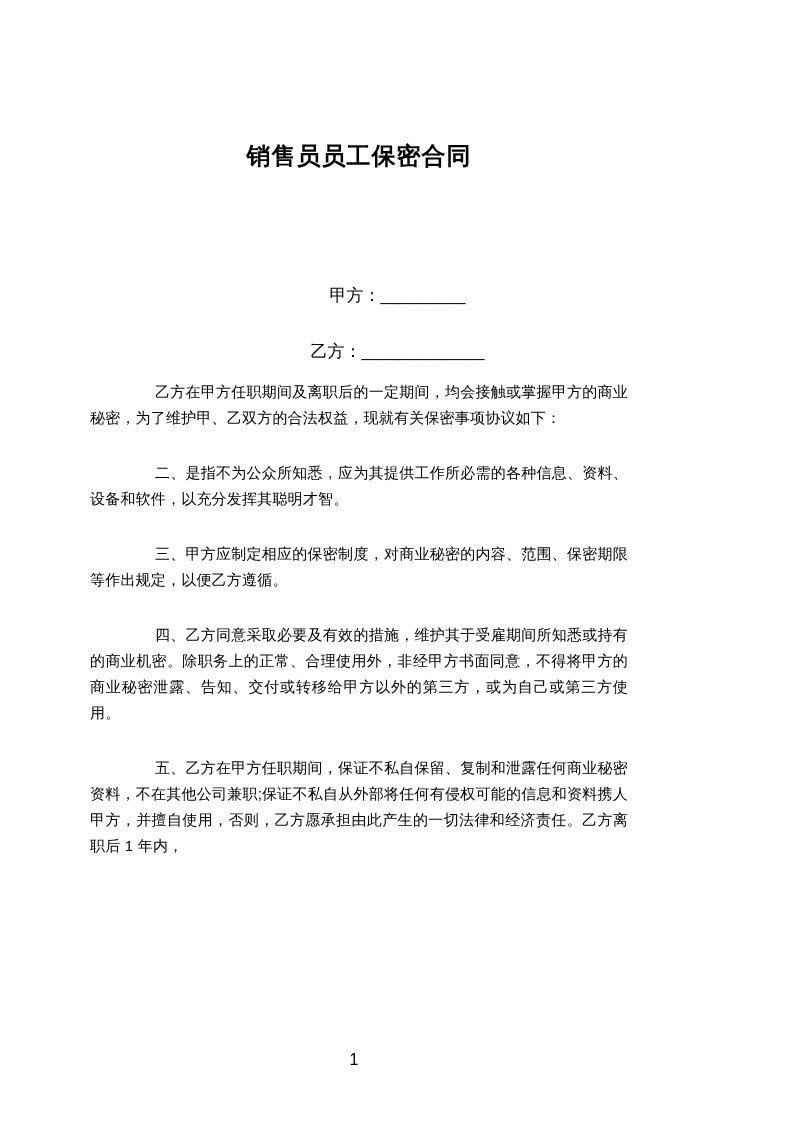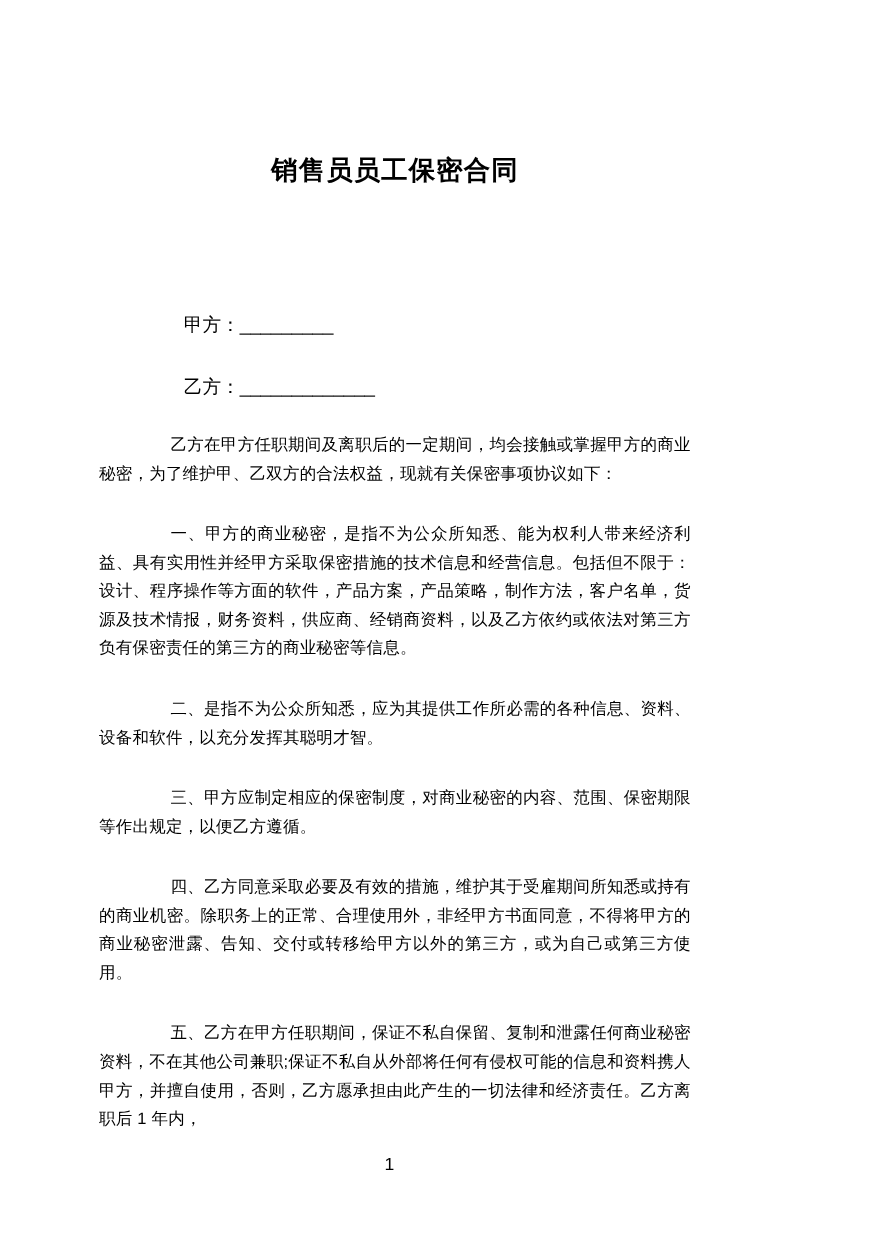--- a/index.html
+++ b/index.html
@@ -26,23 +26,24 @@
     font-weight: bold;
     text-align: center;
     letter-spacing: 1px;
     margin-bottom: 112px;
   }
   .party-line {
     font-size: 17px;
     line-height: 26px;
     padding-left: 77px;
     white-space: pre;
+    text-align: center;
   }
   .party-line.a { margin-bottom: 30px; }
-  .party-line.b { margin-bottom: 27px; }
+  .party-line.b { margin-bottom: 14px; }
   .party-blank {
     letter-spacing: 0;
     font-size: 17px;
   }
   .clause {
     font-size: 15px;
     line-height: 26px;
     text-align: justify;
     text-indent: 65px;
     margin-bottom: 29px;
@@ -65,21 +66,20 @@
   <div class="content">
 
     <h1 class="doc-title">销售员员工保密合同</h1>
 
     <div class="party-line a"><span>甲方：</span><span class="party-blank">_________</span></div>
 
     <div class="party-line b"><span>乙方：</span><span class="party-blank">_____________</span></div>
 
     <p class="clause">乙方在甲方任职期间及离职后的一定期间，均会接触或掌握甲方的商业秘密，为了维护甲、乙双方的合法权益，现就有关保密事项协议如下：</p>
 
-    <p class="clause">一、甲方的商业秘密，是指不为公众所知悉、能为权利人带来经济利益、具有实用性并经甲方采取保密措施的技术信息和经营信息。包括但不限于：设计、程序操作等方面的软件，产品方案，产品策略，制作方法，客户名单，货源及技术情报，财务资料，供应商、经销商资料，以及乙方依约或依法对第三方负有保密责任的第三方的商业秘密等信息。</p>
 
     <p class="clause">二、是指不为公众所知悉，应为其提供工作所必需的各种信息、资料、设备和软件，以充分发挥其聪明才智。</p>
 
     <p class="clause">三、甲方应制定相应的保密制度，对商业秘密的内容、范围、保密期限等作出规定，以便乙方遵循。</p>
 
     <p class="clause">四、乙方同意采取必要及有效的措施，维护其于受雇期间所知悉或持有的商业机密。除职务上的正常、合理使用外，非经甲方书面同意，不得将甲方的商业秘密泄露、告知、交付或转移给甲方以外的第三方，或为自己或第三方使用。</p>
 
     <p class="clause">五、乙方在甲方任职期间，保证不私自保留、复制和泄露任何商业秘密资料，不在其他公司兼职;保证不私自从外部将任何有侵权可能的信息和资料携人甲方，并擅自使用，否则，乙方愿承担由此产生的一切法律和经济责任。乙方离职后 1 年内，</p>
 
   </div>

